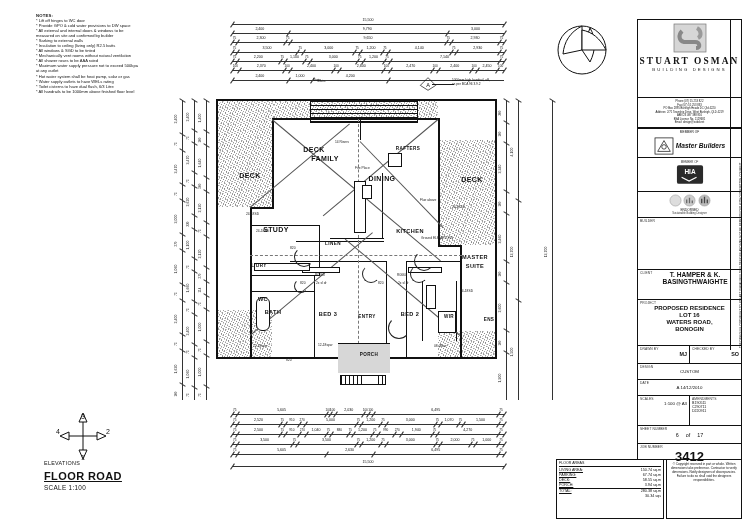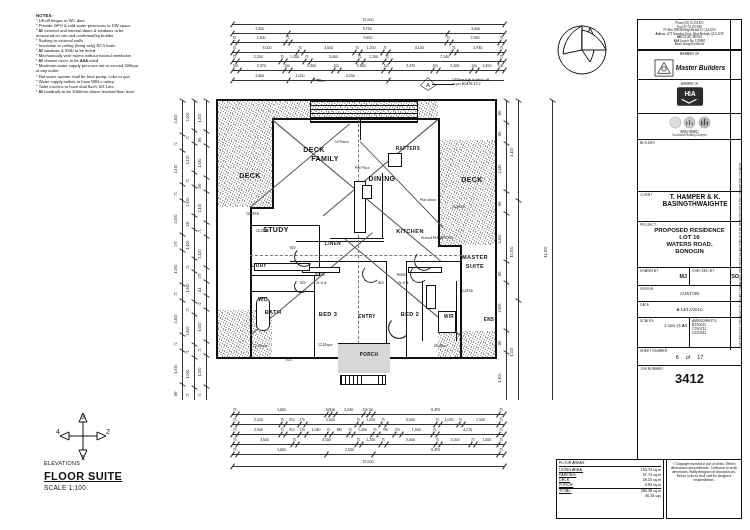--- a/index.html
+++ b/index.html
@@ -707,34 +707,45 @@
         <path d="M35,26 L55,26"></path>
           <polygon points="49,22 58,26 49,30" fill="#fff"></polygon>
       </g>
       <text x="35" y="50" font-size="7" text-anchor="middle" fill="#111" font-family="Liberation Sans">1</text>
       <text x="35" y="9" font-size="7" text-anchor="middle" fill="#111" font-family="Liberation Sans">3</text>
       <text x="10" y="24" font-size="7" text-anchor="middle" fill="#111" font-family="Liberation Sans">4</text>
       <text x="60" y="24" font-size="7" text-anchor="middle" fill="#111" font-family="Liberation Sans">2</text>
     </svg>
   </div>
   <div id="elev-lab">ELEVATIONS</div>
-  <div id="fp-title">FLOOR SUITE</div>
+  <div id="fp-title">FLOOR ROAD</div>
   <div id="fp-scale">SCALE 1:100</div>
 
   <div class="swirl">
     <svg viewBox="0 0 52 52" width="52" height="52">
       <circle cx="26" cy="26" r="24" fill="none" stroke="#111" stroke-width="1"></circle>
       <path d="M26,2 C14,8 8,18 7,30 L26,26 Z" fill="#fff" stroke="#111" stroke-width="1"></path>
       <path d="M34,4 C40,14 40,26 34,38 L26,26 Z" fill="#fff" stroke="#111" stroke-width="1"></path>
       <path d="M50,26 C44,14 36,8 26,6 L26,26 Z" fill="#fff" stroke="#111" stroke-width="1"></path>
     </svg>
   </div>
 
   <div id="tb">
 
+    <div id="logo-box">
+      <div class="logo-mark">
+        <svg viewBox="0 0 34 30" width="34" height="30">
+          <rect x="1" y="1" width="32" height="28" fill="#d6d6d6" stroke="#777" stroke-width=".7"></rect>
+          <path d="M9,8 C5,12 6,18 11,19 L22,19 C27,19 28,25 23,25" fill="none" stroke="#888" stroke-width="4"></path>
+          <path d="M24,5 C28,7 29,13 25,15" fill="none" stroke="#9a9a9a" stroke-width="4"></path>
+        </svg>
+      </div>
+      <div class="brand">STUART OSMAN</div>
+      <div class="brand-sub">BUILDING DESIGNS</div>
+    </div>
 
     <div id="contact">
         <div>Phone (07) 55 253 822</div>
         <div>Fax (07) 55 253 833</div>
         <div>PO Box 2895 Burleigh Heads DC Qld 4220</div>
         <div>Address: 2/71 Township Drive, West Burleigh, QLD 4219</div>
         <div>ABN 23 087 388 816</div>
         <div>BSA Licence No. 1129681</div>
         <div>Email: design@sobd.net</div>
       </div>

